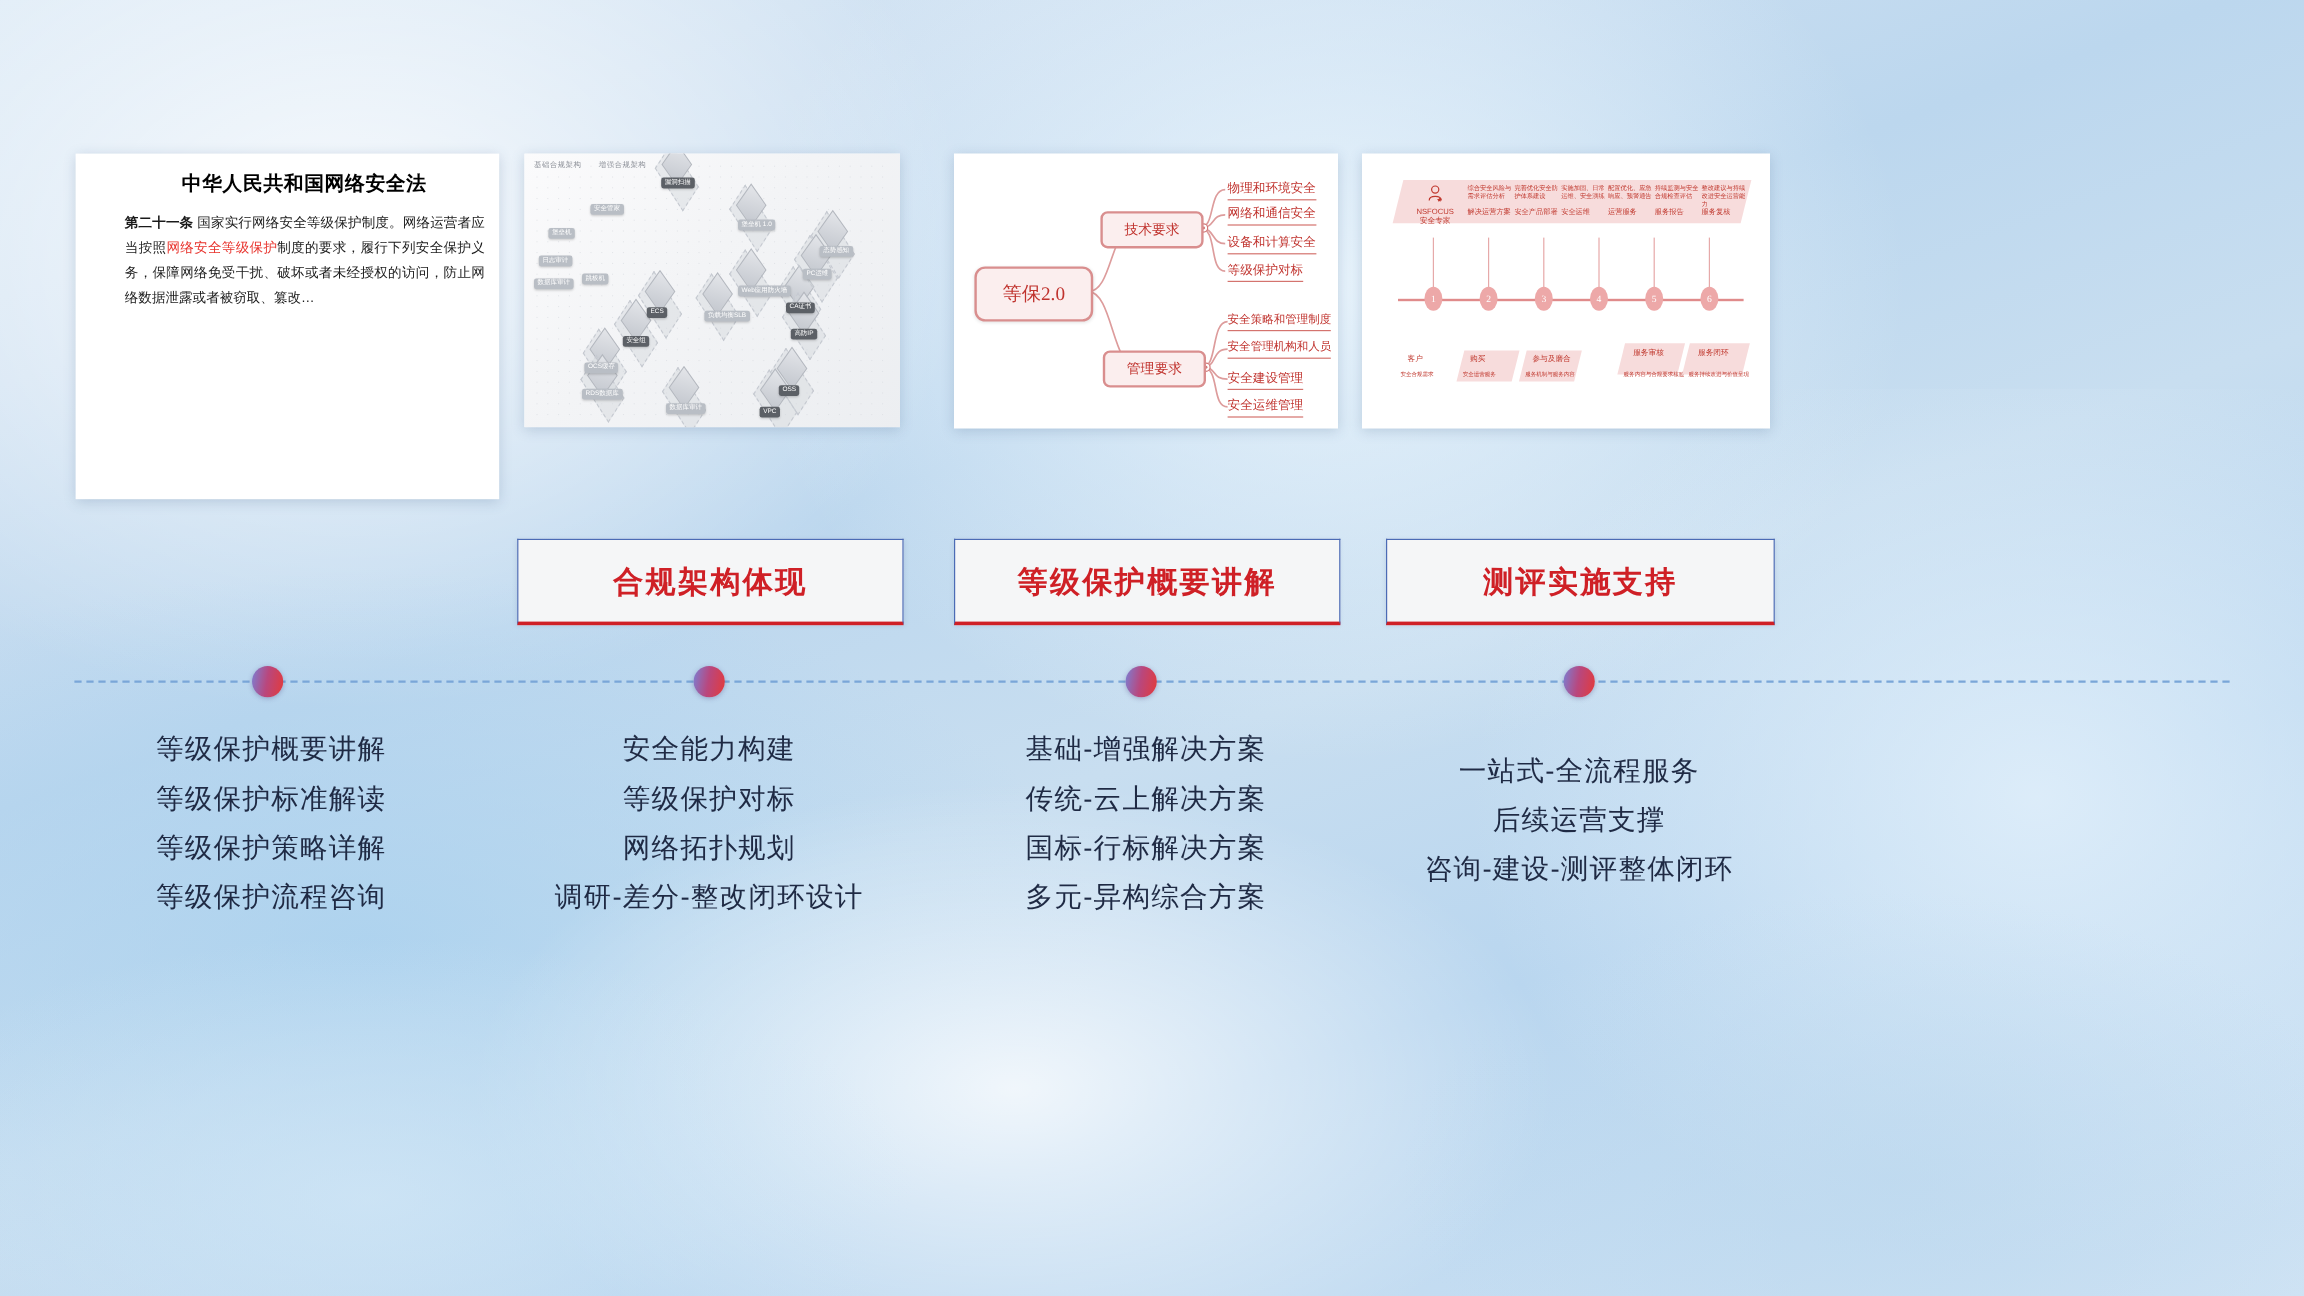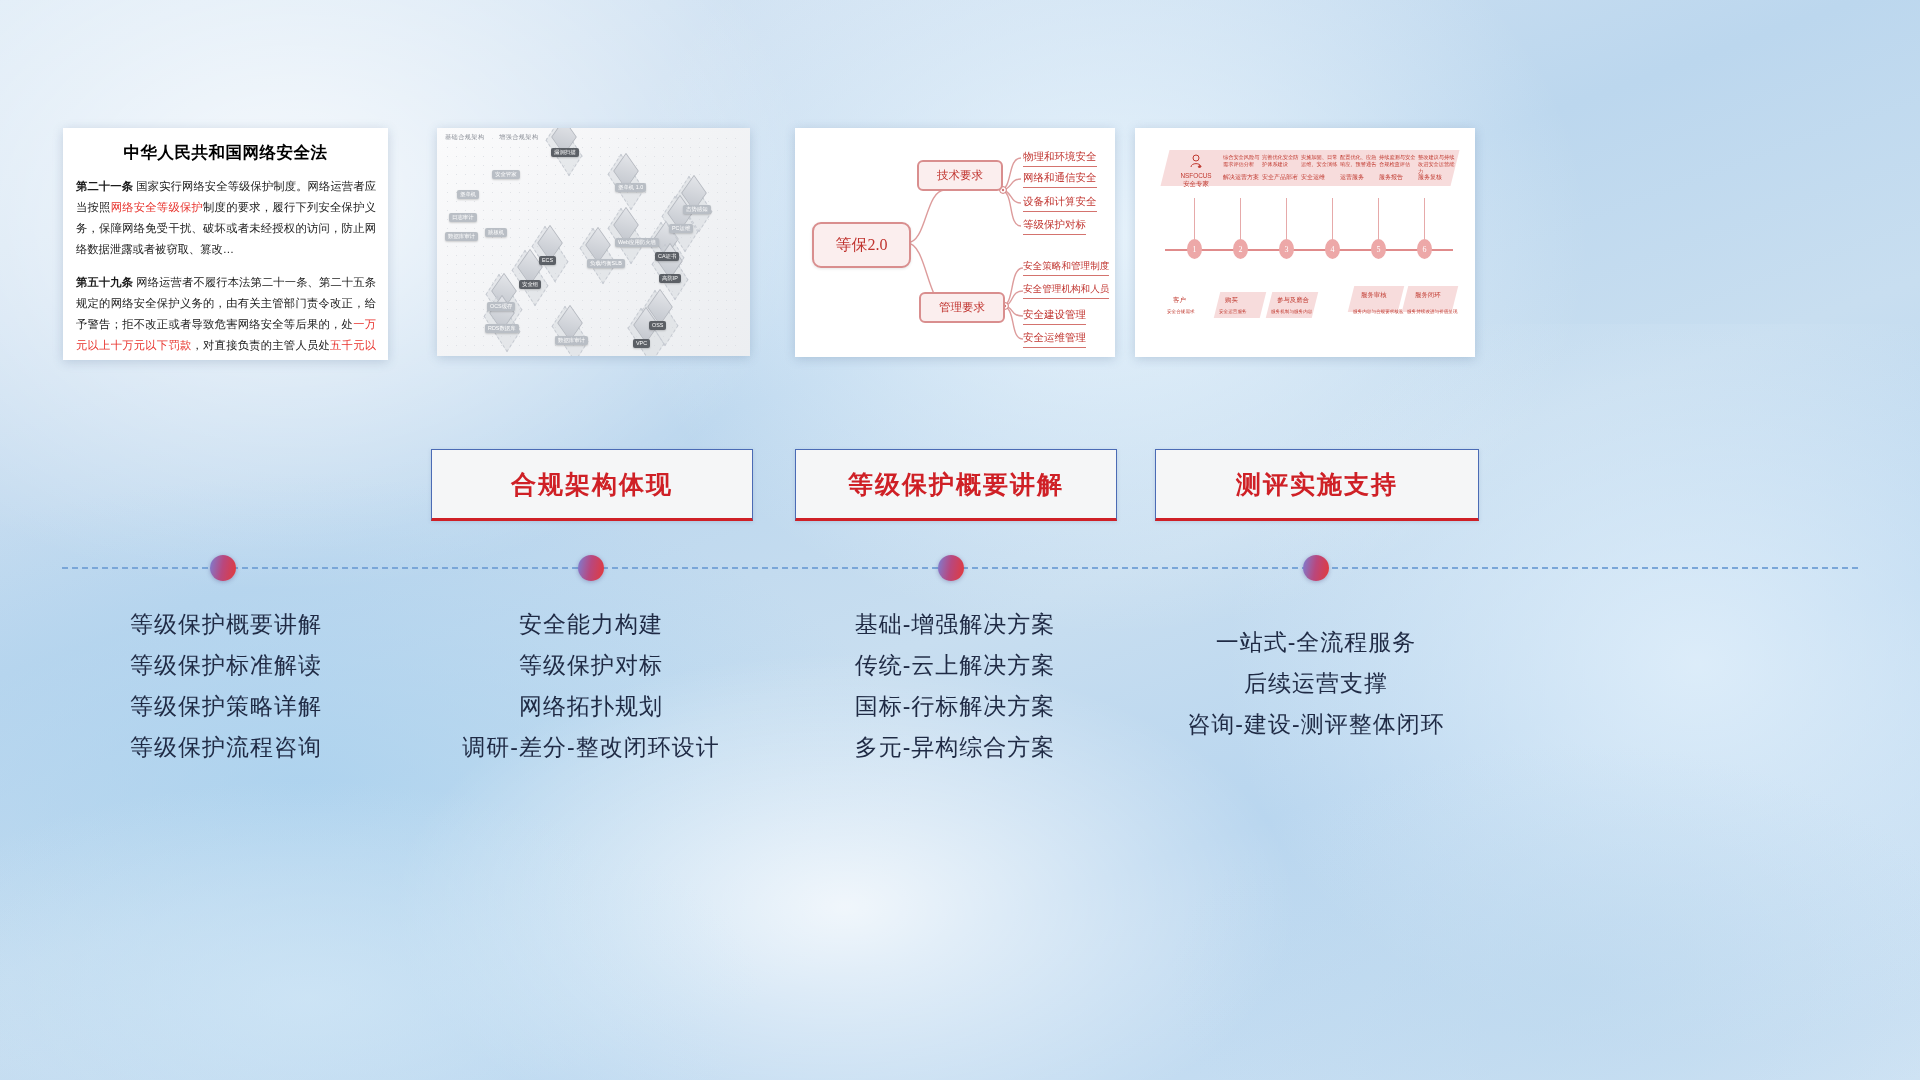--- a/index.html
+++ b/index.html
@@ -24,21 +24,21 @@
     background:radial-gradient(ellipse at 55% 45%,rgba(226,240,251,.85) 0%,rgba(226,240,251,0) 66%);}
   .bg-glow6{position:absolute;right:-4%;bottom:-14%;width:44%;height:46%;
     background:radial-gradient(ellipse at 50% 50%,rgba(188,216,238,.7) 0%,rgba(188,216,238,0) 68%);}
   .bg-glow7{position:absolute;left:0;bottom:-6%;width:40%;height:34%;
     background:radial-gradient(ellipse at 40% 60%,rgba(208,230,246,.8) 0%,rgba(208,230,246,0) 70%);}
 
   
   .cards{position:absolute;top:128px;left:0;width:1920px;height:232px;}
   .card{position:absolute;top:0;background:#fff;box-shadow:0 2px 10px rgba(60,90,130,.22);
         overflow:hidden;}
-  .card.c1{left:63px;width:325px;height:232px;}
+  .card.c1{left:63px;width:325px;height:288px;padding-left:28px;}
   .card.c2{left:437px;width:313px;height:228px;}
   .card.c3{left:795px;width:320px;height:229px;}
   .card.c4{left:1135px;width:340px;height:229px;}
 
   
   .law-title{text-align:center;font-weight:bold;font-size:16.5px;color:#000;margin:14px 0 9px;
              letter-spacing:.5px;}
   .law-body{padding:0 12px 0 13px;font-size:11.3px;line-height:21px;color:#1a1a1a;text-align:justify;}
   .law-body p{margin:12px 0 1px;}
   .law-body b{font-weight:bold;}
@@ -119,23 +119,20 @@
   <div class="bg-glow6"></div>
   <div class="bg-glow7"></div>
 
   <div class="cards">
 
     <div class="card c1">
       <div class="law-title">中华人民共和国网络安全法</div>
       <div class="law-body">
         <p>
           <b>第二十一条</b><span> 国家实行网络安全等级保护制度。网络运营者应当按照</span><span class="law-red">网络安全等级保护</span><span>制度的要求，履行下列安全保护义务，保障网络免受干扰、破坏或者未经授权的访问，防止网络数据泄露或者被窃取、篡改…</span>
-        </p>
-        <p>
-          <b>第五十九条</b><span> 网络运营者不履行本法第二十一条、第二十五条规定的网络安全保护义务的，由有关主管部门责令改正，给予警告；拒不改正或者导致危害网络安全等后果的，处</span><span class="law-red">一万元以上十万元以下罚款</span><span>，对直接负责的主管人员处</span><span class="law-red">五千元以上五万元以下罚款。</span>
         </p>
       </div>
     </div>
 
     <div class="card c2">
       <div class="arch">
         <div class="dotgrid"></div>
         <div class="arch-hdr" style="left:8px;">基础合规架构</div>
         <div class="arch-hdr" style="left:62px;">增强合规架构</div>
         <div id="arch-shapes">
@@ -207,21 +204,21 @@
           <path d="M207 178 C 220 178, 214 140, 228 140" fill="none" stroke="#dd9c9c" stroke-width="1.4"></path>
           <path d="M207 178 C 220 178, 214 163, 228 163" fill="none" stroke="#dd9c9c" stroke-width="1.4"></path>
           <path d="M207 178 C 220 178, 214 188, 228 188" fill="none" stroke="#dd9c9c" stroke-width="1.4"></path>
           <path d="M207 178 C 222 178, 214 211, 228 211" fill="none" stroke="#dd9c9c" stroke-width="1.4"></path>
           <circle cx="208" cy="62" r="3.4" fill="#fff" stroke="#d07878" stroke-width="1"></circle>
           <circle cx="208" cy="62" r="1.2" fill="#d07878"></circle>
           <circle cx="210" cy="178" r="3.4" fill="#fff" stroke="#d07878" stroke-width="1"></circle>
           <circle cx="210" cy="178" r="1.2" fill="#d07878"></circle>
         </svg>
         <div class="node root">等保2.0</div>
-        <div class="node br" style="left:122px;top:32px;">技术要求</div>
+        <div class="node br" style="left:122px;top:48px;">技术要求</div>
         <div class="node br" style="left:124px;top:164px;">管理要求</div>
 
         <div class="leaf" style="left:228px;top:22px;">物理和环境安全</div>
         <div class="leaf" style="left:228px;top:43px;">网络和通信安全</div>
         <div class="leaf" style="left:228px;top:67px;">设备和计算安全</div>
         <div class="leaf" style="left:228px;top:90px;">等级保护对标</div>
 
         <div class="leaf" style="left:228px;top:132px;font-size:9.6px;">安全策略和管理制度</div>
         <div class="leaf" style="left:228px;top:155px;font-size:9.6px;">安全管理机构和人员</div>
         <div class="leaf" style="left:228px;top:180px;">安全建设管理</div>

